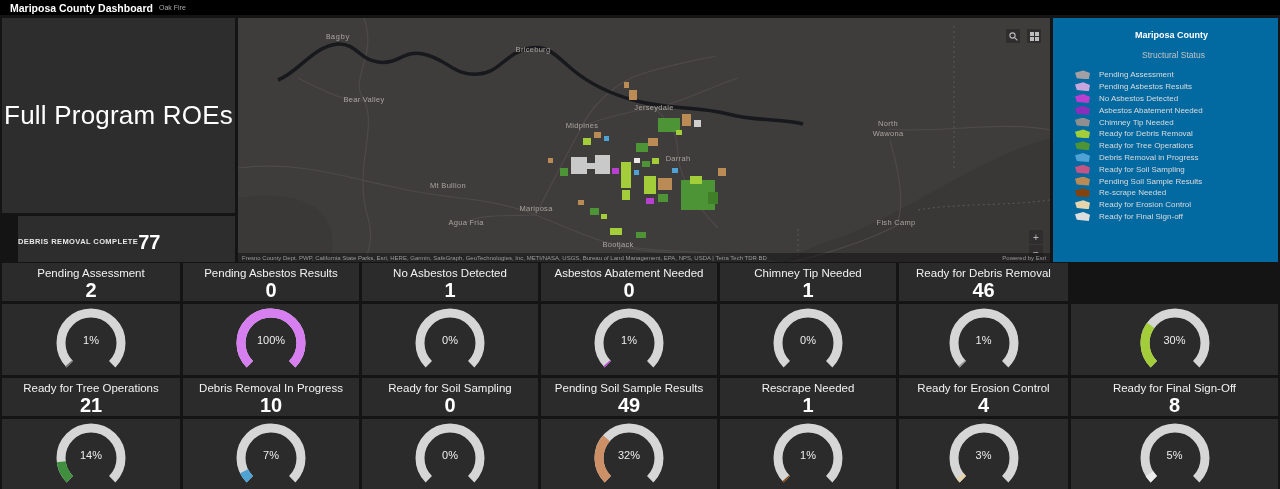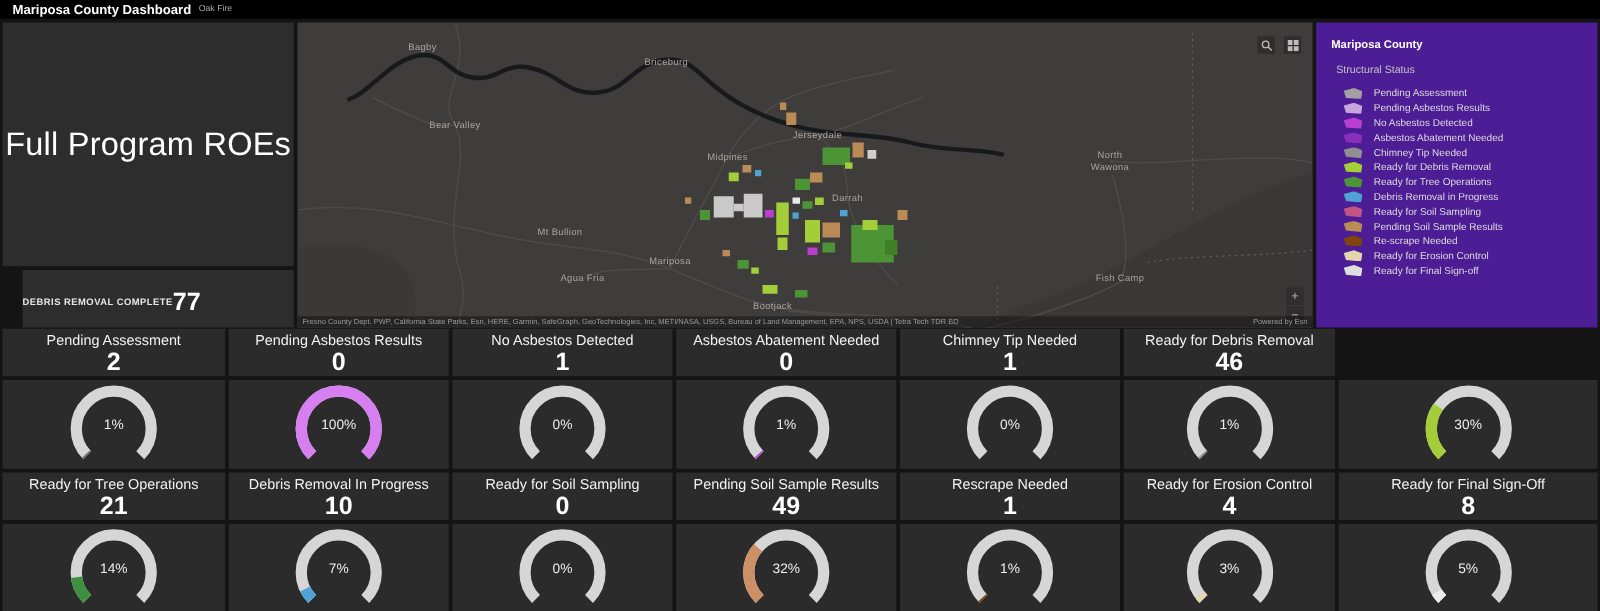--- a/index.html
+++ b/index.html
@@ -28,21 +28,21 @@
                font-size:7.5px; letter-spacing:.3px; white-space:pre; text-align:center;
                line-height:1.3; }
   .map-btn { position:absolute; width:14px; height:14px; background:#2f2d2d;
              color:#bdbdbd; display:flex; align-items:center; justify-content:center;
              font-size:10px; cursor:pointer; }
   .attrib { position:absolute; left:0; right:0; bottom:0; height:9px;
             background:rgba(20,20,20,.55); display:flex; justify-content:space-between;
             align-items:center; padding:0 4px; }
   .attrib span { color:#9a9a9a; font-size:6px; white-space:nowrap; overflow:hidden; }
   
-  .legend { flex:1; background:#4c1d95; padding:12px 0 0 12px; }
+  .legend { flex:1; background:#0369a1; padding:12px 0 0 12px;text-align:center; }
   .legend-title { color:#ffffff; font-size:9px; font-weight:bold; margin-bottom:10px; }
   .legend-sub { color:#c3c3c3; font-size:8.5px; margin-bottom:9px; padding-left:4px; }
   .legend-item { display:flex; align-items:center; gap:9px; height:11.8px; padding-left:10px; }
   .swatch { width:15px; height:9px; flex:0 0 15px;
             clip-path:polygon(0% 25%, 55% 0%, 100% 30%, 92% 100%, 12% 88%); }
   .legend-item span.lbl { color:#dcdcdc; font-size:8px; }
   
   .grid { display:grid; padding:0 2px; column-gap:3px; row-gap:3px;
           grid-template-columns:178px 176px 176px 176px 176px 169px 1fr;
           grid-template-rows:38px 71px 38px 75px; }
@@ -137,21 +137,21 @@
         <rect x="352" y="190" width="9" height="7" fill="#4c9435"></rect>
         <rect x="363" y="196" width="6" height="5" fill="#a3ce39"></rect>
         <rect x="340" y="182" width="6" height="5" fill="#bb8b55"></rect>
         <rect x="372" y="210" width="12" height="7" fill="#a3ce39"></rect>
         <rect x="398" y="214" width="10" height="6" fill="#4c9435"></rect>
         <rect x="310" y="140" width="5" height="5" fill="#bb8b55"></rect>
       </g>
     </svg>
 
     
-    <span class="map-label" style="left:100px; top:20px;">Bagby</span>
+    <span class="map-label" style="left:100px; top:20px;font-family:Liberation Mono, monospace;">Bagby</span>
     <span class="map-label" style="left:295px; top:32px;">Briceburg</span>
     <span class="map-label" style="left:126px; top:82px;">Bear Valley</span>
     <span class="map-label" style="left:416px; top:90px;">Jerseydale</span>
     <span class="map-label" style="left:344px; top:108px;">Midpines</span>
     <span class="map-label" style="left:440px; top:141px;">Darrah</span>
     <span class="map-label" style="left:210px; top:168px;">Mt Bullion</span>
     <span class="map-label" style="left:228px; top:205px;">Agua Fria</span>
     <span class="map-label" style="left:298px; top:191px;">Mariposa</span>
     <span class="map-label" style="left:380px; top:227px;">Bootjack</span>
     <span class="map-label" style="left:650px; top:111px;">North

